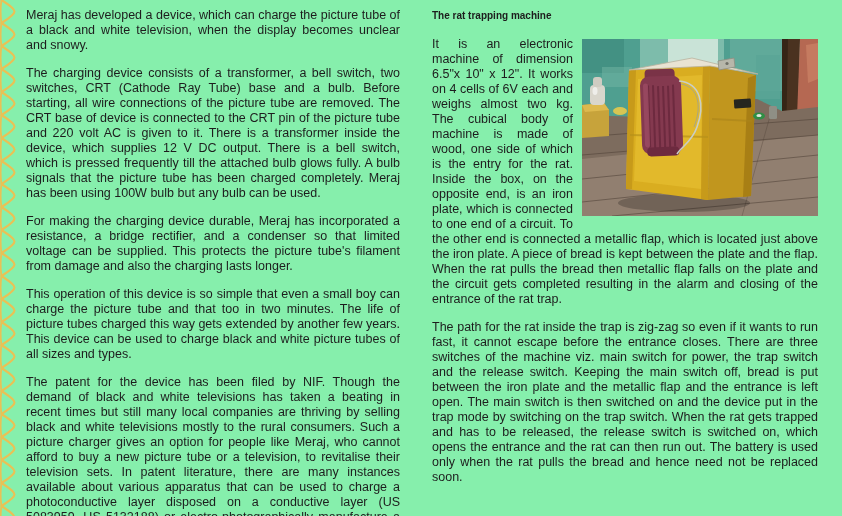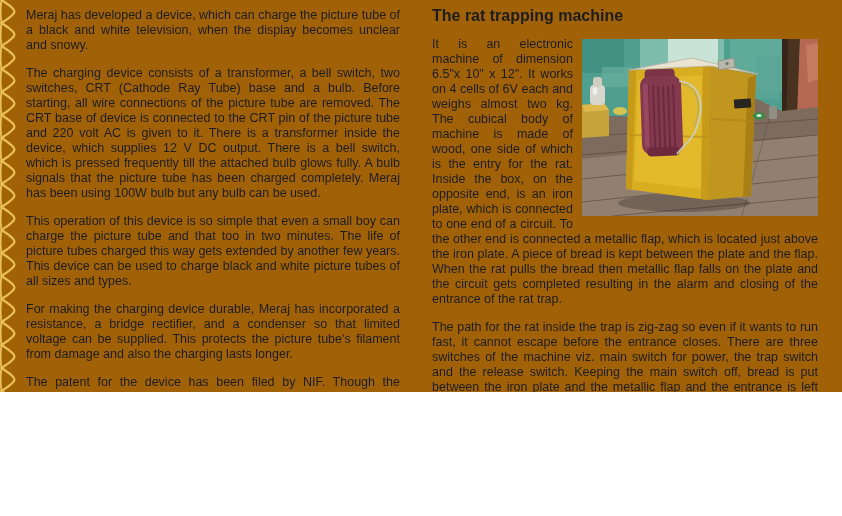--- a/index.html
+++ b/index.html
@@ -1,20 +1,20 @@
 <!DOCTYPE html>
 <html><head>
 <meta charset="utf-8">
 <style>
   html,body { margin:0; padding:0; background:#ffffff; }
   .page {
     position: relative;
     width: 842px;
-    height: 392px;
-    background: #a16207;
+    height: 516px;
+    background: #86efac;
     overflow: hidden;
     font-family: "Liberation Sans", sans-serif;
     color: #1d1d1d;
   }
   .border-strip {
     position: absolute;
     left: 0; top: 0;
     width: 18px; height: 516px;
   }
   .col {
@@ -25,21 +25,21 @@
   .col-right { left: 432px; width: 386px; }
   .para {
     font-size: 12.5px;
     line-height: 15px;
     text-align: justify;
     margin: 0 0 13px 0;
     hyphens: none;
   }
   .para:last-child { margin-bottom: 0; }
   .heading {
-    font-size: 16px;
+    font-size: 10px;
     line-height: 15px;
     font-weight: bold;
     margin: 0 0 14px 0;
   }
   .photo {
     float: right;
     width: 236px;
     height: 177px;
     margin: 2px 0 5px 9px;
     display: block;
@@ -56,22 +56,22 @@
         <path d="M1.5,0 C7,3.5 14.5,8 14.5,11.5 C14.5,15 7,19.5 1.5,23 C7,26.5 14.5,31 14.5,34.5 C14.5,38 7,42.5 1.5,46" fill="none" stroke-width="2.2" stroke-linecap="round" stroke="#e9c155"></path>
         <path d="M1.5,0 C0.3,7.7 0.3,15.3 1.5,23 C0.3,30.7 0.3,38.3 1.5,46" fill="none" stroke-width="1.8" stroke-linecap="round" stroke="#e9c155"></path>
       </pattern>
     </defs>
     <rect width="18" height="516" fill="url(#hex)"></rect>
   </svg>
 
   <div class="col col-left">
     <p class="para">Meraj has developed a device, which can charge the picture tube of a black and white television, when the display becomes unclear and snowy.</p>
     <p class="para">The charging device consists of a transformer, a bell switch, two switches, CRT (Cathode Ray Tube) base and a bulb. Before starting, all wire connections of the picture tube are removed. The CRT base of device is connected to the CRT pin of the picture tube and 220 volt AC is given to it. There is a transformer inside the device, which supplies 12 V DC output. There is a bell switch, which is pressed frequently till the attached bulb glows fully.  A  bulb signals that the picture tube has been charged completely. Meraj has been using 100W bulb but any bulb can be used.</p>
+    <p class="para">For making the charging device durable, Meraj has incorporated a resistance, a bridge rectifier, and a condenser so that limited voltage can be supplied. This protects the picture tube's filament from damage and also the charging lasts longer.</p>
     <p class="para">This operation of this device is so simple that even a small boy can charge the picture tube and that too in two minutes. The life of picture tubes charged this way gets extended by another few years. This device can be used to charge black and white picture tubes of all sizes and types.</p>
-    <p class="para">For making the charging device durable, Meraj has incorporated a resistance, a bridge rectifier, and a condenser so that limited voltage can be supplied. This protects the picture tube's filament from damage and also the charging lasts longer.</p>
     <p class="para">The patent for the device has been filed by NIF. Though the demand of black and white televisions has taken a beating in recent times but still many local companies are thriving by selling black and white televisions mostly to the rural consumers. Such a picture charger gives an option for people like Meraj, who cannot afford to buy a new picture tube or a television, to revitalise their television sets. In patent literature, there are many instances available about various apparatus that can be used to charge a photoconductive layer disposed on a conductive layer (US 5083959, US 5132188) or electro-photographically manufacture a luminescent screen assembly on an interior surface of a CRT (US 4921767). However, the charging apparatus of Meraj was found to be simple, uncomplicated and affordable.</p>
   </div>
 
   <div class="col col-right">
     <h2 class="heading">The rat trapping machine</h2>
 
 
     <p class="para">
       
       <svg class="photo" viewBox="0 0 236 177" xmlns="http://www.w3.org/2000/svg" preserveAspectRatio="none">

